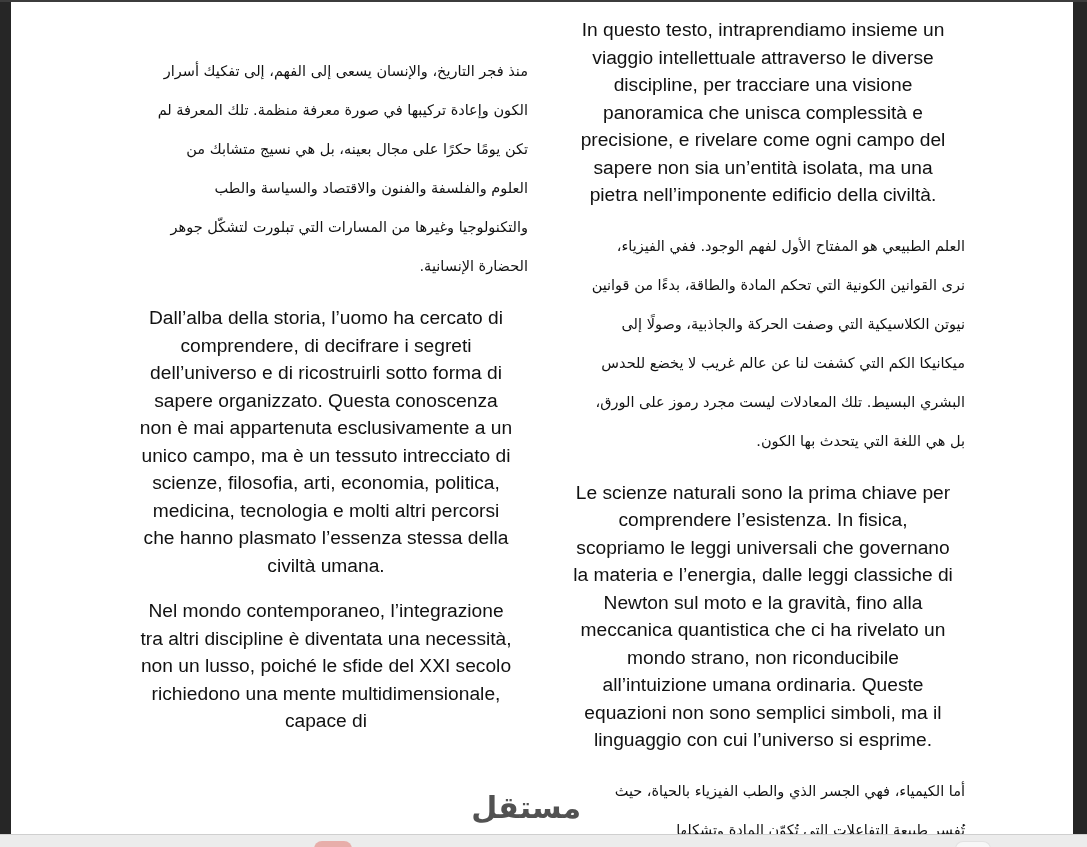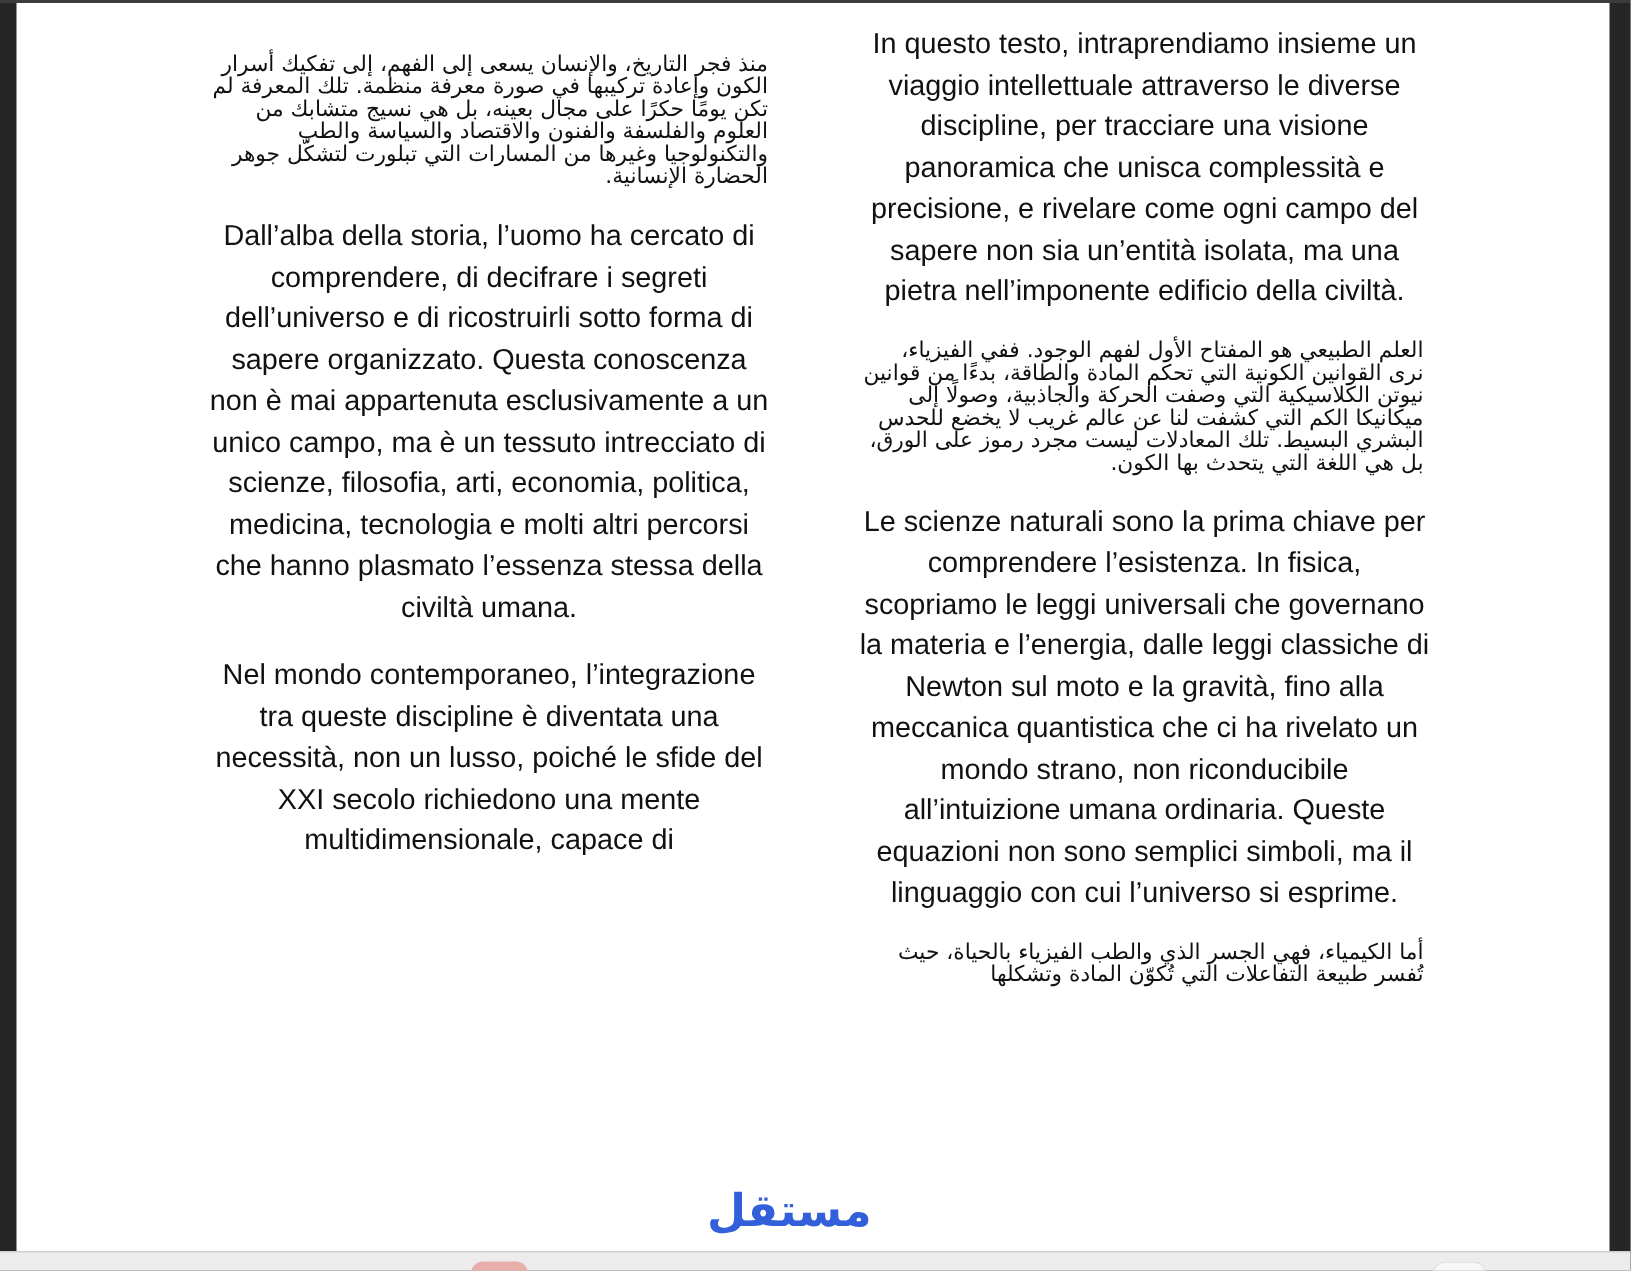--- a/index.html
+++ b/index.html
@@ -17,27 +17,27 @@
     }
     .col { position: absolute; top: 0; width: 380px; color: #111111; }
     .col-left { left: 125px; }
     .col-right { left: 562px; }
     .it {
       font-size: 19.2px; line-height: 27.5px; margin: 0;
       direction: ltr; text-align: center;
     }
     .ar {
       font-family: "DejaVu Sans", sans-serif;
-      font-size: 14.5px; line-height: 15px; margin: 0;
+      font-size: 14.5px; line-height: 39px; margin: 16px;
       direction: rtl; text-align: right; width: 376px;
     }
     .p1 { position: absolute; top: 34px; }
     .watermark {
       position: absolute; left: 500px; top: 786px; width: 70px; height: 40px;
-      color: #1d4ed8; font-family: "DejaVu Sans", sans-serif;
+      color: #404040; font-family: "DejaVu Sans", sans-serif;
       font-size: 30px; font-weight: bold; line-height: 40px;
       direction: rtl; opacity: 0.9;
     }
     .bottom-bar {
       position: absolute; left: 0; top: 834px; width: 1087px; height: 13px;
       background: #ececec; border-top: 1px solid #cfcfcf;
     }
     .bb-tab-red {
       position: absolute; left: 314px; top: 6px; width: 38px; height: 12px;
       background: #e8aeaa; border-radius: 8px 8px 0 0;
@@ -52,21 +52,21 @@
 <body>
 
 <div class="top-strip"></div>
 <div class="gutter-left"></div>
 <div class="gutter-right"></div>
 
 <div class="page">
   <div class="col col-left p1">
     <p class="ar" style="margin-bottom:18px;">منذ فجر التاريخ، والإنسان يسعى إلى الفهم، إلى تفكيك أسرار الكون وإعادة تركيبها في صورة معرفة منظمة. تلك المعرفة لم تكن يومًا حكرًا على مجال بعينه، بل هي نسيج متشابك من العلوم والفلسفة والفنون والاقتصاد والسياسة والطب والتكنولوجيا وغيرها من المسارات التي تبلورت لتشكّل جوهر الحضارة الإنسانية.</p>
     <p class="it" style="margin-bottom:18px;">Dall’alba della storia, l’uomo ha cercato di comprendere, di decifrare i segreti dell’universo e di ricostruirli sotto forma di sapere organizzato. Questa conoscenza non è mai appartenuta esclusivamente a un unico campo, ma è un tessuto intrecciato di scienze, filosofia, arti, economia, politica, medicina, tecnologia e molti altri percorsi che hanno plasmato l’essenza stessa della civiltà umana.</p>
-    <p class="it">Nel mondo contemporaneo, l’integrazione tra queste discipline è diventata una necessità, non un lusso, poiché le sfide del XXI secolo richiedono una mente multidimensionale, capace di</p>
+    <p class="it">Nel mondo contemporaneo, l’integrazione tra altri discipline è diventata una necessità, non un lusso, poiché le sfide del XXI secolo richiedono una mente multidimensionale, capace di</p>
   </div>
 
   <div class="col col-right" style="top:14px;">
     <p class="it" style="margin-bottom:18px;">In questo testo, intraprendiamo insieme un viaggio intellettuale attraverso le diverse discipline, per tracciare una visione panoramica che unisca complessità e precisione, e rivelare come ogni campo del sapere non sia un’entità isolata, ma una pietra nell’imponente edificio della civiltà.</p>
     <p class="ar" style="margin-bottom:18px;">العلم الطبيعي هو المفتاح الأول لفهم الوجود. ففي الفيزياء، نرى القوانين الكونية التي تحكم المادة والطاقة، بدءًا من قوانين نيوتن الكلاسيكية التي وصفت الحركة والجاذبية، وصولًا إلى ميكانيكا الكم التي كشفت لنا عن عالم غريب لا يخضع للحدس البشري البسيط. تلك المعادلات ليست مجرد رموز على الورق، بل هي اللغة التي يتحدث بها الكون.</p>
     <p class="it" style="margin-bottom:18px;">Le scienze naturali sono la prima chiave per comprendere l’esistenza. In fisica, scopriamo le leggi universali che governano la materia e l’energia, dalle leggi classiche di Newton sul moto e la gravità, fino alla meccanica quantistica che ci ha rivelato un mondo strano, non riconducibile all’intuizione umana ordinaria. Queste equazioni non sono semplici simboli, ma il linguaggio con cui l’universo si esprime.</p>
     <p class="ar">أما الكيمياء، فهي الجسر الذي والطب الفيزياء بالحياة، حيث تُفسر طبيعة التفاعلات التي تُكوّن المادة وتشكلها</p>
   </div>
 
   <div class="watermark">مستقل</div>

